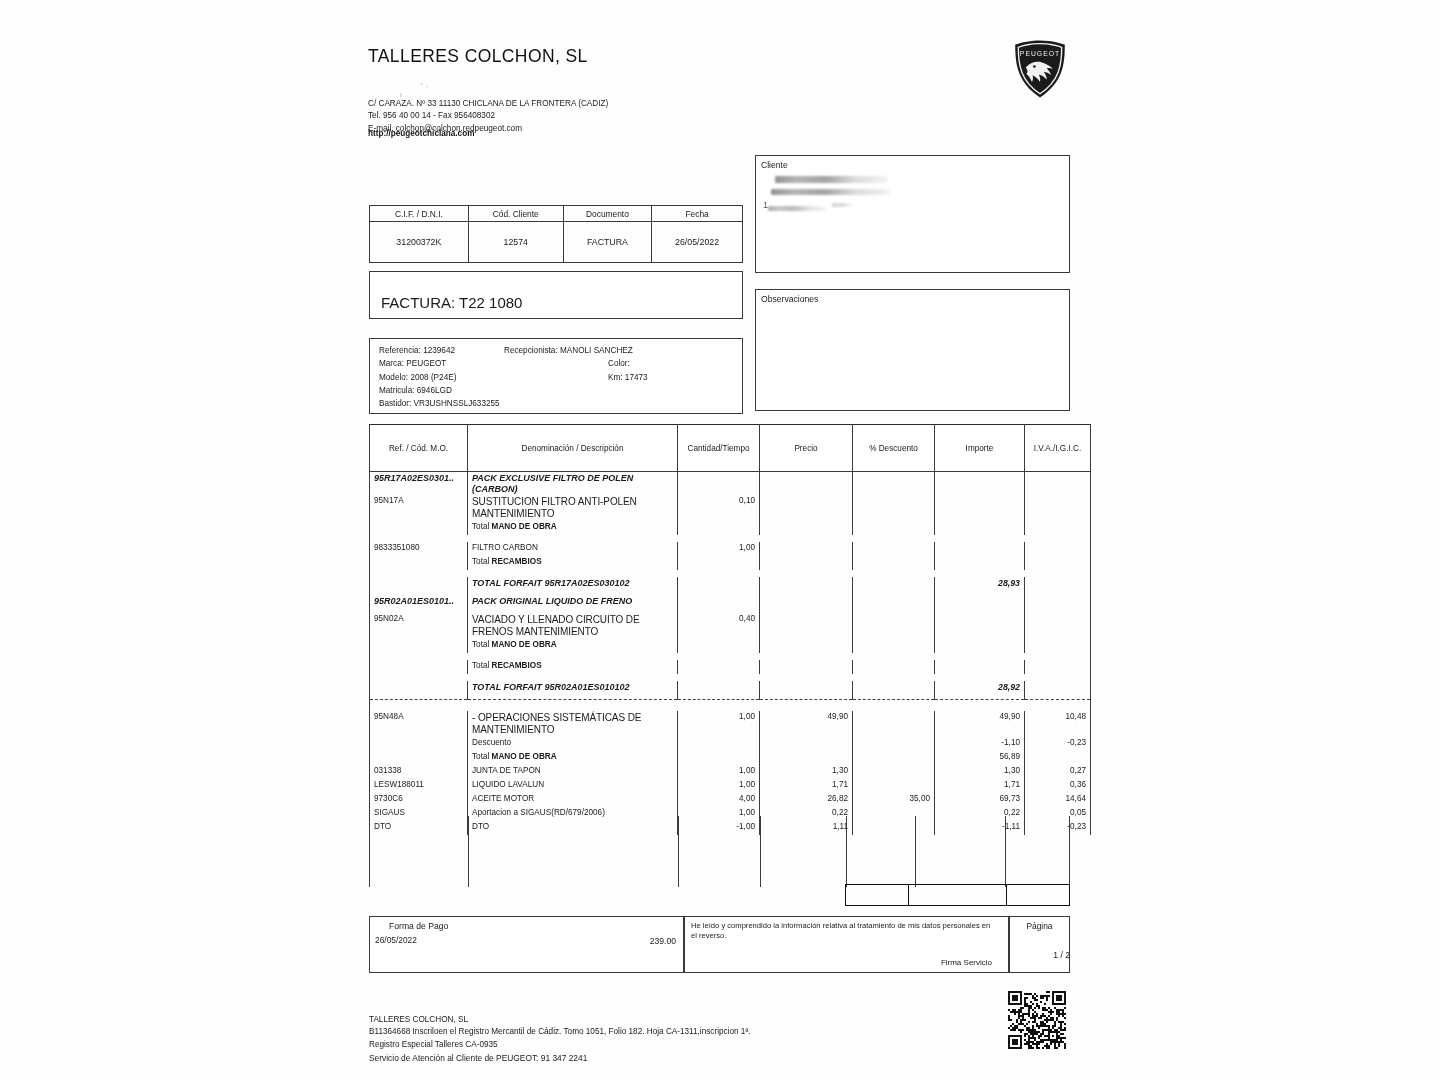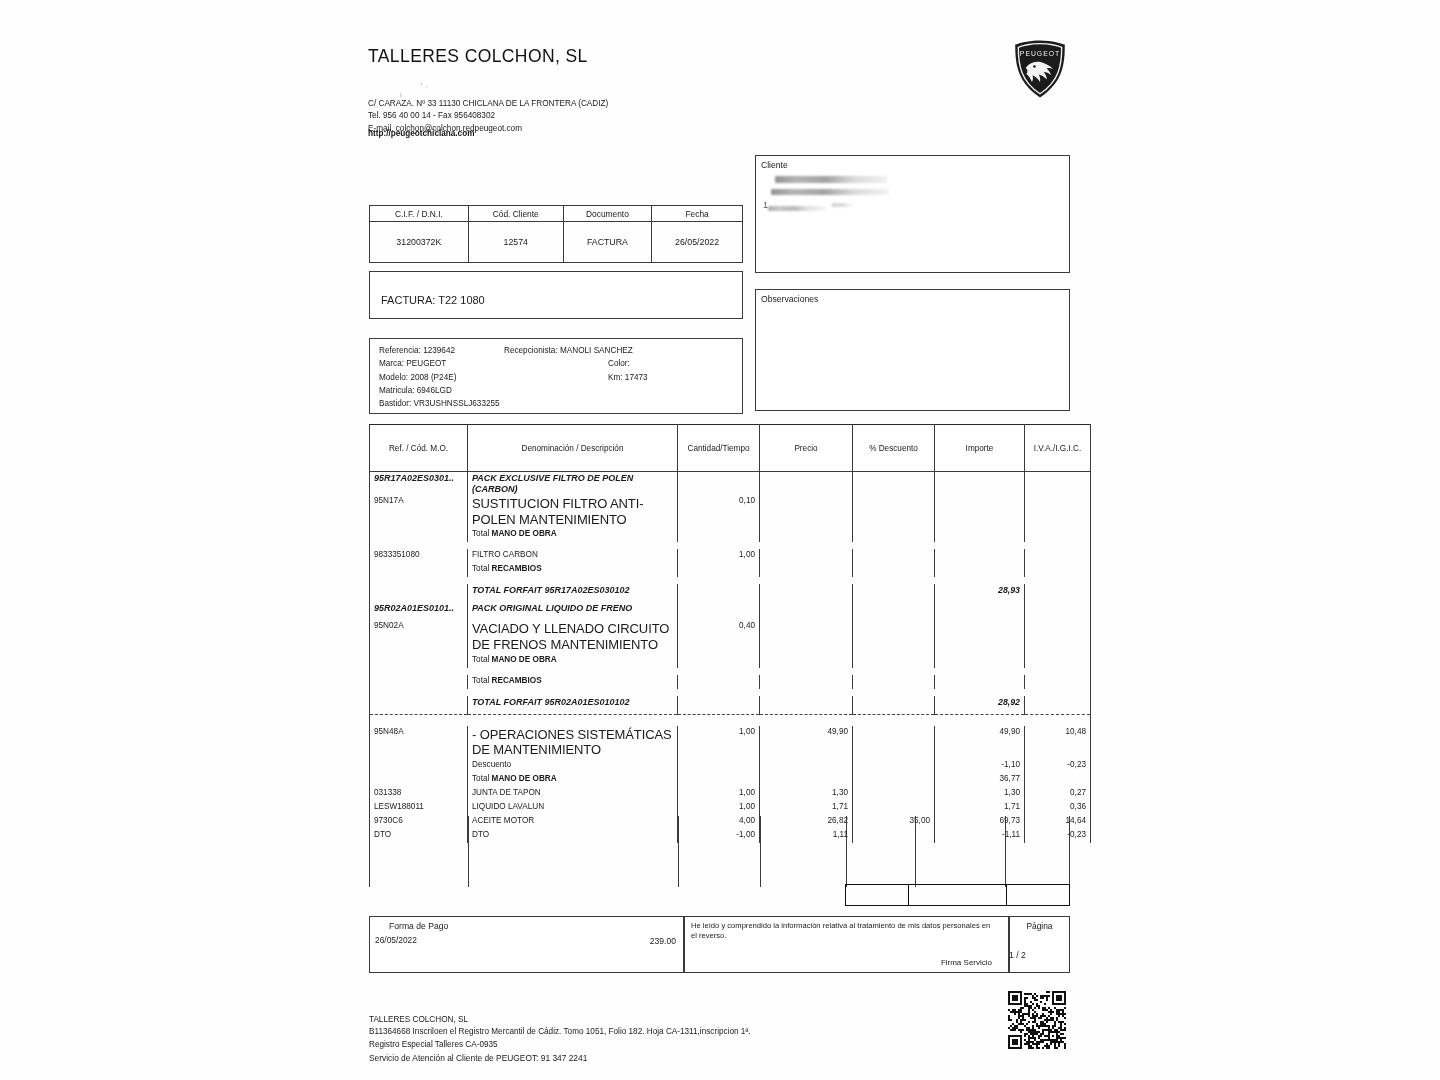--- a/index.html
+++ b/index.html
@@ -94,21 +94,21 @@
     padding: 0;
   }
   .doctable th { height: 15px; font-size: 8.4px; }
   .doctable td { height: 40px; font-size: 8.8px; }
 
   
   .factura-box { left: 369px; top: 271px; width: 374px; height: 48px; }
   .factura-text {
     position: absolute;
     left: 381px; top: 294px;
-    font-size: 11px;
+    font-size: 15px;
   }
 
   
   .vehicle-box { left: 369px; top: 338px; width: 374px; height: 76px; }
   .veh-left {
     position: absolute; left: 379px; top: 344px;
     font-size: 8.2px; line-height: 1.62;
     white-space: pre-line;
   }
   .veh-right {
@@ -171,21 +171,21 @@
   .c-ref   { width: 98px; }
   .c-desc  { width: 210px; }
   .c-qty   { width: 82px;  text-align: right; }
   .c-price { width: 93px;  text-align: right; }
   .c-disc  { width: 82px;  text-align: right; }
   .c-imp   { width: 90px;  text-align: right; }
   .c-iva   { width: 66px;  text-align: right; }
 
   .pack-code { font-style: italic; font-weight: bold; font-size: 9px; }
   .pack-desc { font-style: italic; font-weight: bold; font-size: 9px; line-height:1.18; }
-  .tiny-desc { font-size: 13px; letter-spacing: -0.1px; line-height: 1.2; }
+  .tiny-desc { font-size: 10px; letter-spacing: -0.1px; line-height: 1.2; }
   .bold-part { font-weight: bold; }
   .forfait { font-style: italic; font-weight: bold; font-size: 9px; }
   .forfait-amt { font-style: italic; font-weight: bold; font-size: 8.8px; }
   .sep-row td {
     border-top: 1.2px dashed #444 !important;
     height: 4px; padding: 0;
   }
   .spacer-row td { height: 7px; padding: 0; }
   .tall td { height: 16px; }
 
@@ -235,21 +235,21 @@
     position: absolute; left: 684px; top: 958px;
     width: 316px; text-align: right; font-size: 8px;
     padding-right: 8px; box-sizing: border-box;
   }
   .page-label {
     position: absolute; left: 1009px; top: 921px;
     width: 61px; text-align: center; font-size: 8.4px;
   }
   .page-num {
     position: absolute; left: 1009px; top: 950px;
-    width: 61px; text-align: left; font-size: 8.6px;
+    width: 61px; text-align: right; font-size: 8.6px;
   }
 
   
   .legal {
     position: absolute; left: 369px; top: 1014px;
     font-size: 8.2px; line-height: 1.52;
     white-space: pre-line;
   }
   .legal-service {
     position: absolute; left: 369px; top: 1053px;
@@ -487,21 +487,21 @@
           <td class="c-disc"></td>
           <td class="c-imp">-1,10</td>
           <td class="c-iva">-0,23</td>
         </tr>
         <tr class="r">
           <td class="c-ref"></td>
           <td class="c-desc">Total <span class="bold-part">MANO DE OBRA</span></td>
           <td class="c-qty"></td>
           <td class="c-price"></td>
           <td class="c-disc"></td>
-          <td class="c-imp">36,77</td>
+          <td class="c-imp">56,89</td>
           <td class="c-iva"></td>
         </tr>
         <tr class="r">
           <td class="c-ref">031338</td>
           <td class="c-desc">JUNTA DE TAPON</td>
           <td class="c-qty">1,00</td>
           <td class="c-price">1,30</td>
           <td class="c-disc"></td>
           <td class="c-imp">1,30</td>
           <td class="c-iva">0,27</td>
@@ -516,20 +516,29 @@
           <td class="c-iva">0,36</td>
         </tr>
         <tr class="r">
           <td class="c-ref">9730C6</td>
           <td class="c-desc">ACEITE MOTOR</td>
           <td class="c-qty">4,00</td>
           <td class="c-price">26,82</td>
           <td class="c-disc">35,00</td>
           <td class="c-imp">69,73</td>
           <td class="c-iva">14,64</td>
+        </tr>
+        <tr class="r">
+          <td class="c-ref">SIGAUS</td>
+          <td class="c-desc">Aportacion a SIGAUS(RD/679/2006)</td>
+          <td class="c-qty">1,00</td>
+          <td class="c-price">0,22</td>
+          <td class="c-disc"></td>
+          <td class="c-imp">0,22</td>
+          <td class="c-iva">0,05</td>
         </tr>
         <tr class="r">
           <td class="c-ref">DTO</td>
           <td class="c-desc">DTO</td>
           <td class="c-qty">-1,00</td>
           <td class="c-price">1,11</td>
           <td class="c-disc"></td>
           <td class="c-imp">-1,11</td>
           <td class="c-iva">-0,23</td>
         </tr>

